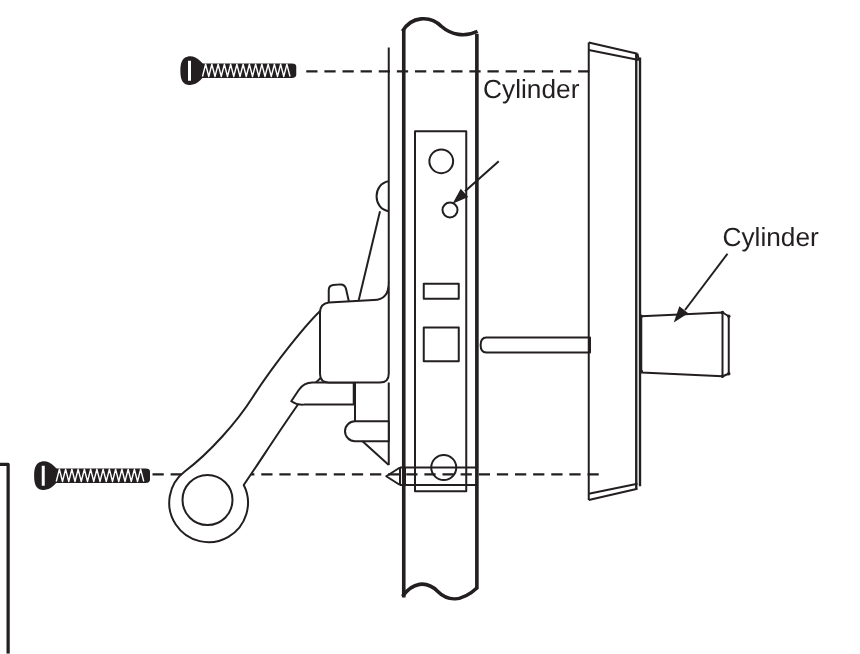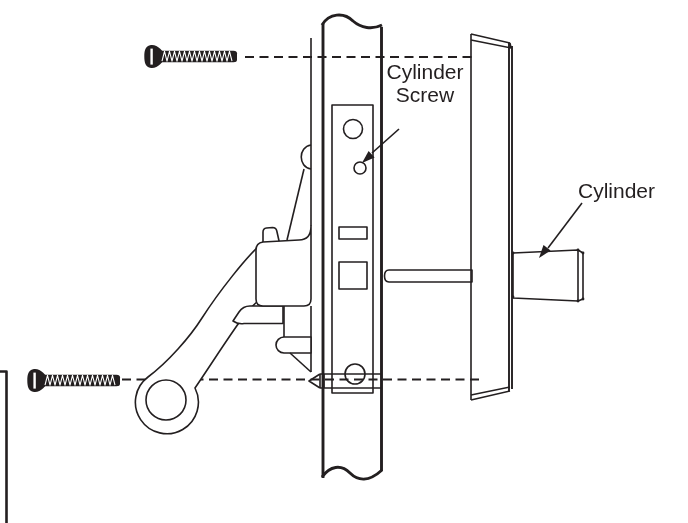--- a/index.html
+++ b/index.html
@@ -125,19 +125,18 @@
       <polygon points="362,163 368.6,150.9 374.6,157.5" fill="currentColor" stroke="none"></polygon>
       <line x1="582" y1="203" x2="548" y2="248"></line>
       <polygon points="539,258 543.5,245 550.6,250.6" fill="currentColor" stroke="none"></polygon>
     </g>
 
     <path d="M0,371.5 L6.5,371.5 L6.5,523" stroke="currentColor" stroke-width="2.6"></path>
   </svg>
 
   <div class="callout" id="label-set-screw">
     <div>Cylinder</div>
-    <div>Screw</div>
   </div>
   <div class="callout" id="label-cylinder">
     <span>Cylinder</span>
   </div>
 
 </div>
 
 </body></html>

